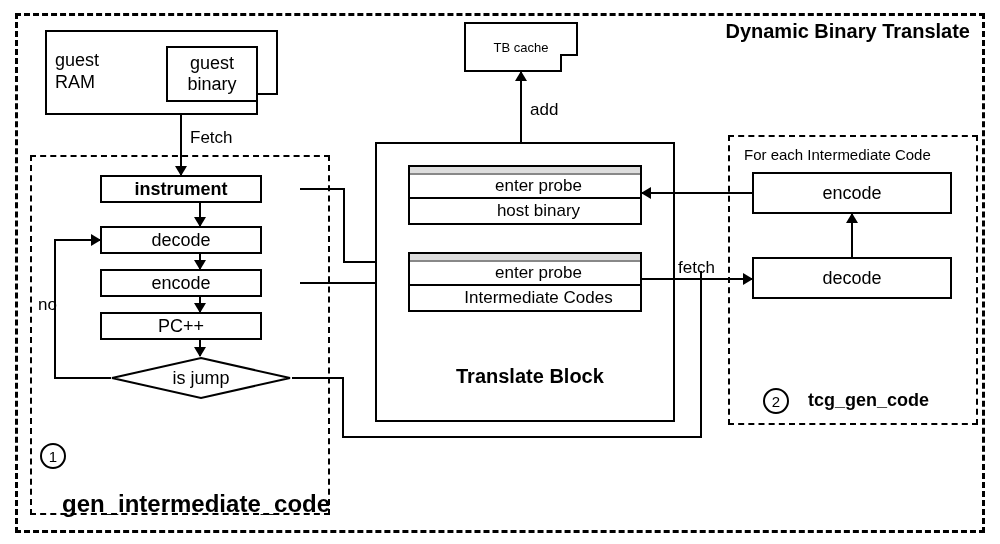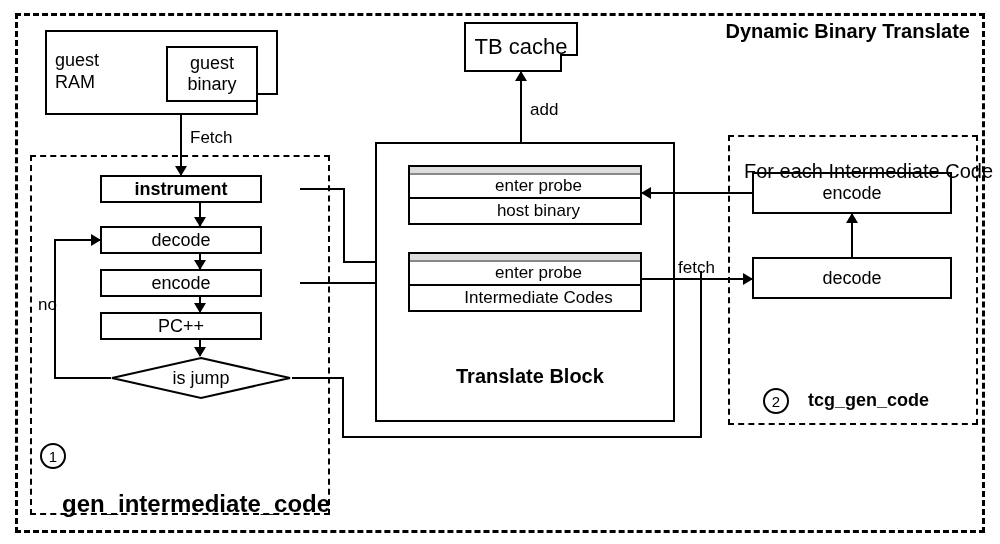--- a/index.html
+++ b/index.html
@@ -130,21 +130,21 @@
   .tb-cache {
     position: absolute;
     left: 464px;
     top: 22px;
     width: 114px;
     height: 50px;
     border: 2px solid #000;
     display: flex;
     align-items: center;
     justify-content: center;
-    font-size: 22px;
+    font-size: 13px;
   }
   .tb-cache::before {
     content: "";
     position: absolute;
     right: -2px;
     bottom: -2px;
     width: 16px;
     height: 16px;
     background: #fff;
     border-left: 2px solid #000;
@@ -211,22 +211,21 @@
     position: absolute;
     left: 808px;
     top: 390px;
     font-weight: bold;
     font-size: 18px;
   }
   .tcg-header {
     position: absolute;
     left: 744px;
     top: 146px;
-    font-size: 20px;
-    margin-top: 14px;
+    font-size: 15px;
   }
   .small-box {
     position: absolute;
     width: 200px;
     height: 42px;
     border: 2px solid #000;
     display: flex;
     align-items: center;
     justify-content: center;
     font-size: 18px;

